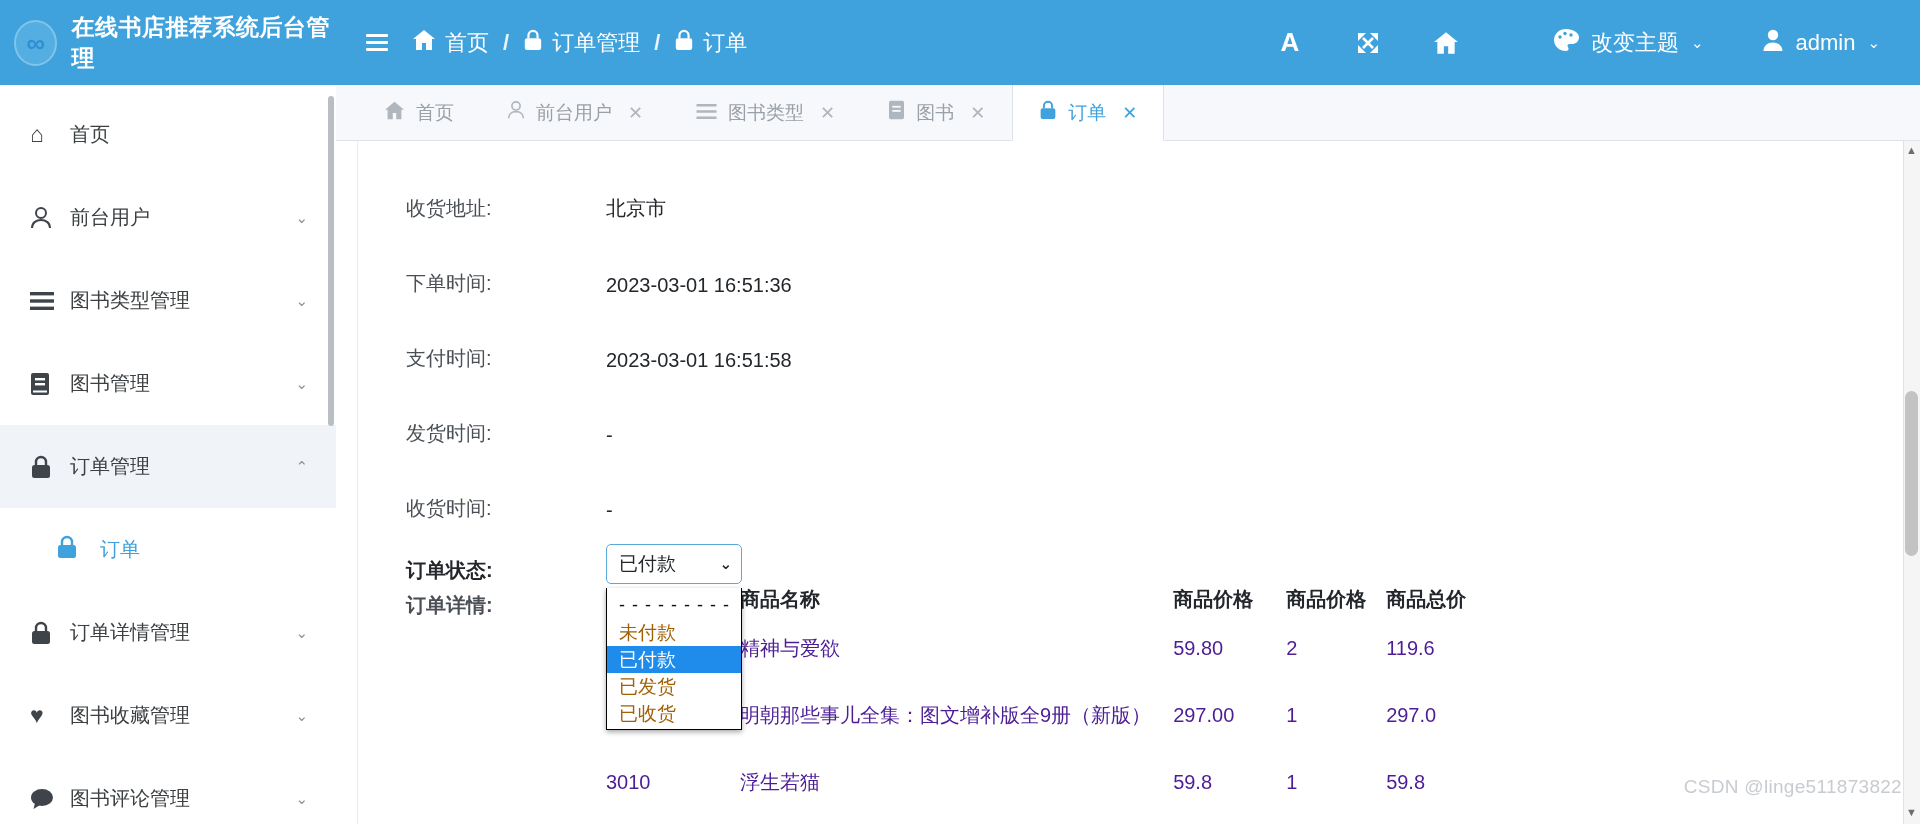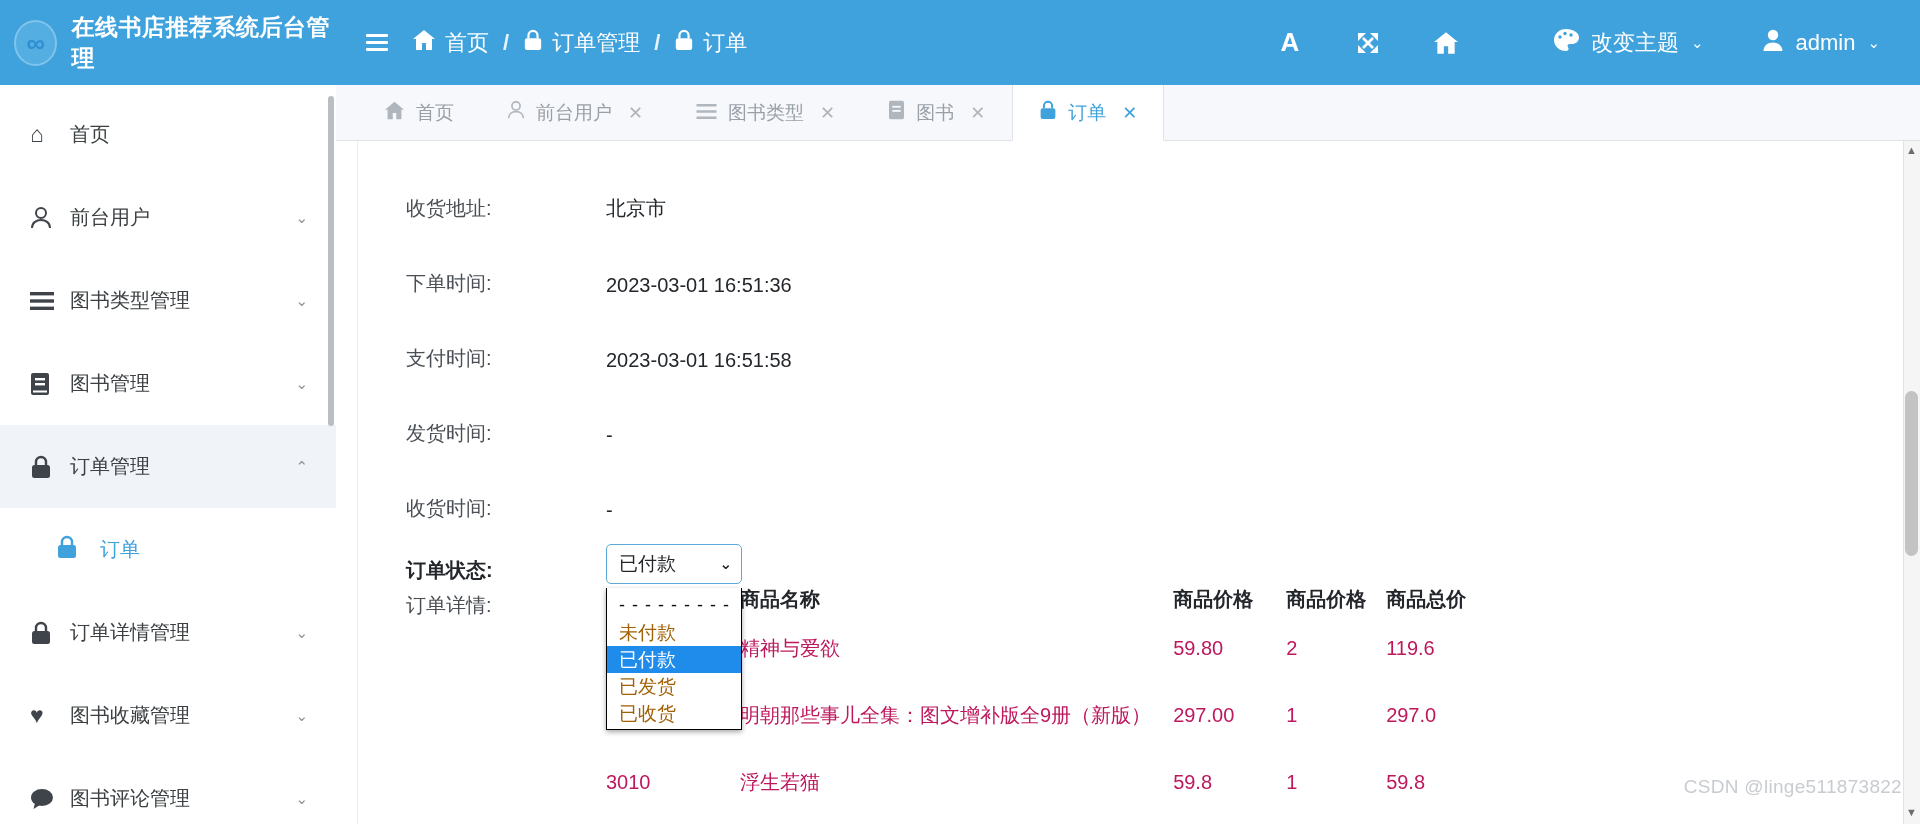--- a/index.html
+++ b/index.html
@@ -109,21 +109,21 @@
   .option.selected { background: #1f8ceb; color: #fff; }
 
   
   .otable { margin-top: 2px; }
   .otable table { border-collapse: collapse; }
   .otable th {
     text-align: left; font-size: 20px; font-weight: bold; color: #23272b;
     padding: 0 0 22px 0; white-space: nowrap;
   }
   .otable td {
-    text-align: left; font-size: 20px; color: #be185d;
+    text-align: left; font-size: 20px; color: #4c1d95;
     padding: 0 0 40px 0; white-space: nowrap;
   }
   .c-id { width: 134px; padding-right: 18px !important; }
   .c-name { width: 430px; padding-right: 22px !important; }
   .c-price { width: 113px; }
   .c-qty { width: 100px; }
   .c-total { width: 130px; }
 
   
   .vscroll-track {
@@ -431,21 +431,21 @@
                 <div class="option dash">- - - - - - - - -</div>
                 <div class="option">未付款</div>
                 <div class="option selected">已付款</div>
                 <div class="option">已发货</div>
                 <div class="option">已收货</div>
               </div>
             </div>
           </div>
 
           <div class="row" style="height:auto;align-items:flex-start;">
-            <div class="row-label" style="padding-top:8px;">订单详情:</div>
+            <div class="row-label" style="padding-top:8px;font-weight:bold;">订单详情:</div>
             <div class="otable">
               <table>
                 <thead>
                   <tr>
                     <th class="c-id"></th>
                     <th class="c-name">商品名称</th>
                     <th class="c-price">商品价格</th>
                     <th class="c-qty">商品价格</th>
                     <th class="c-total">商品总价</th>
                   </tr>

